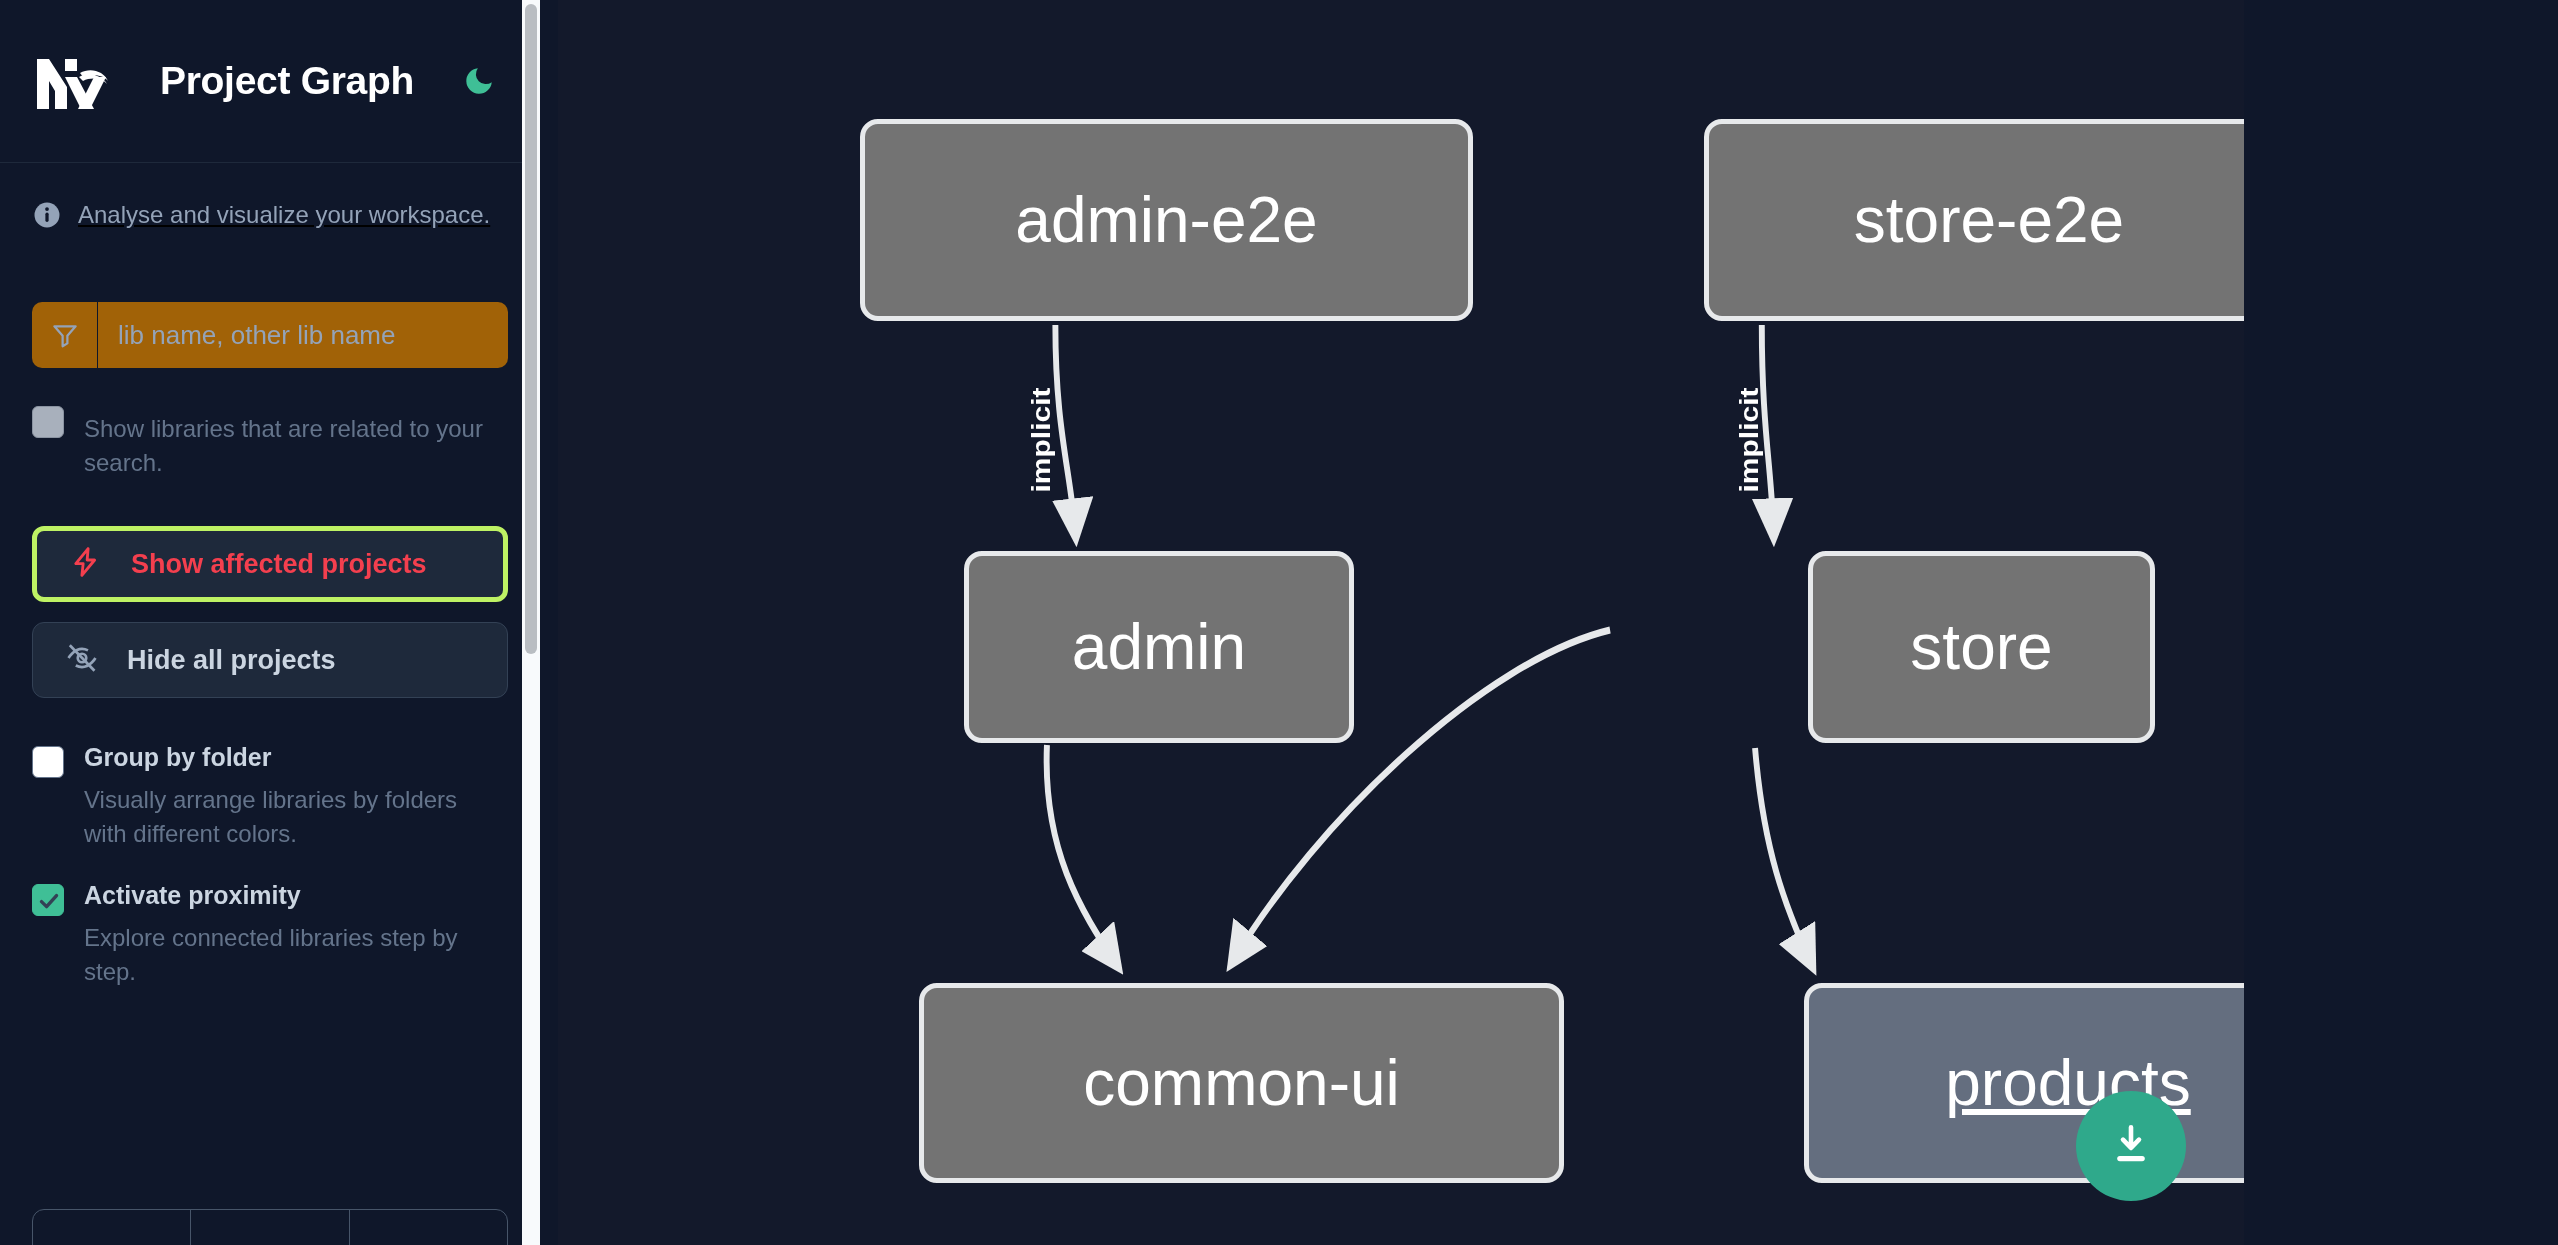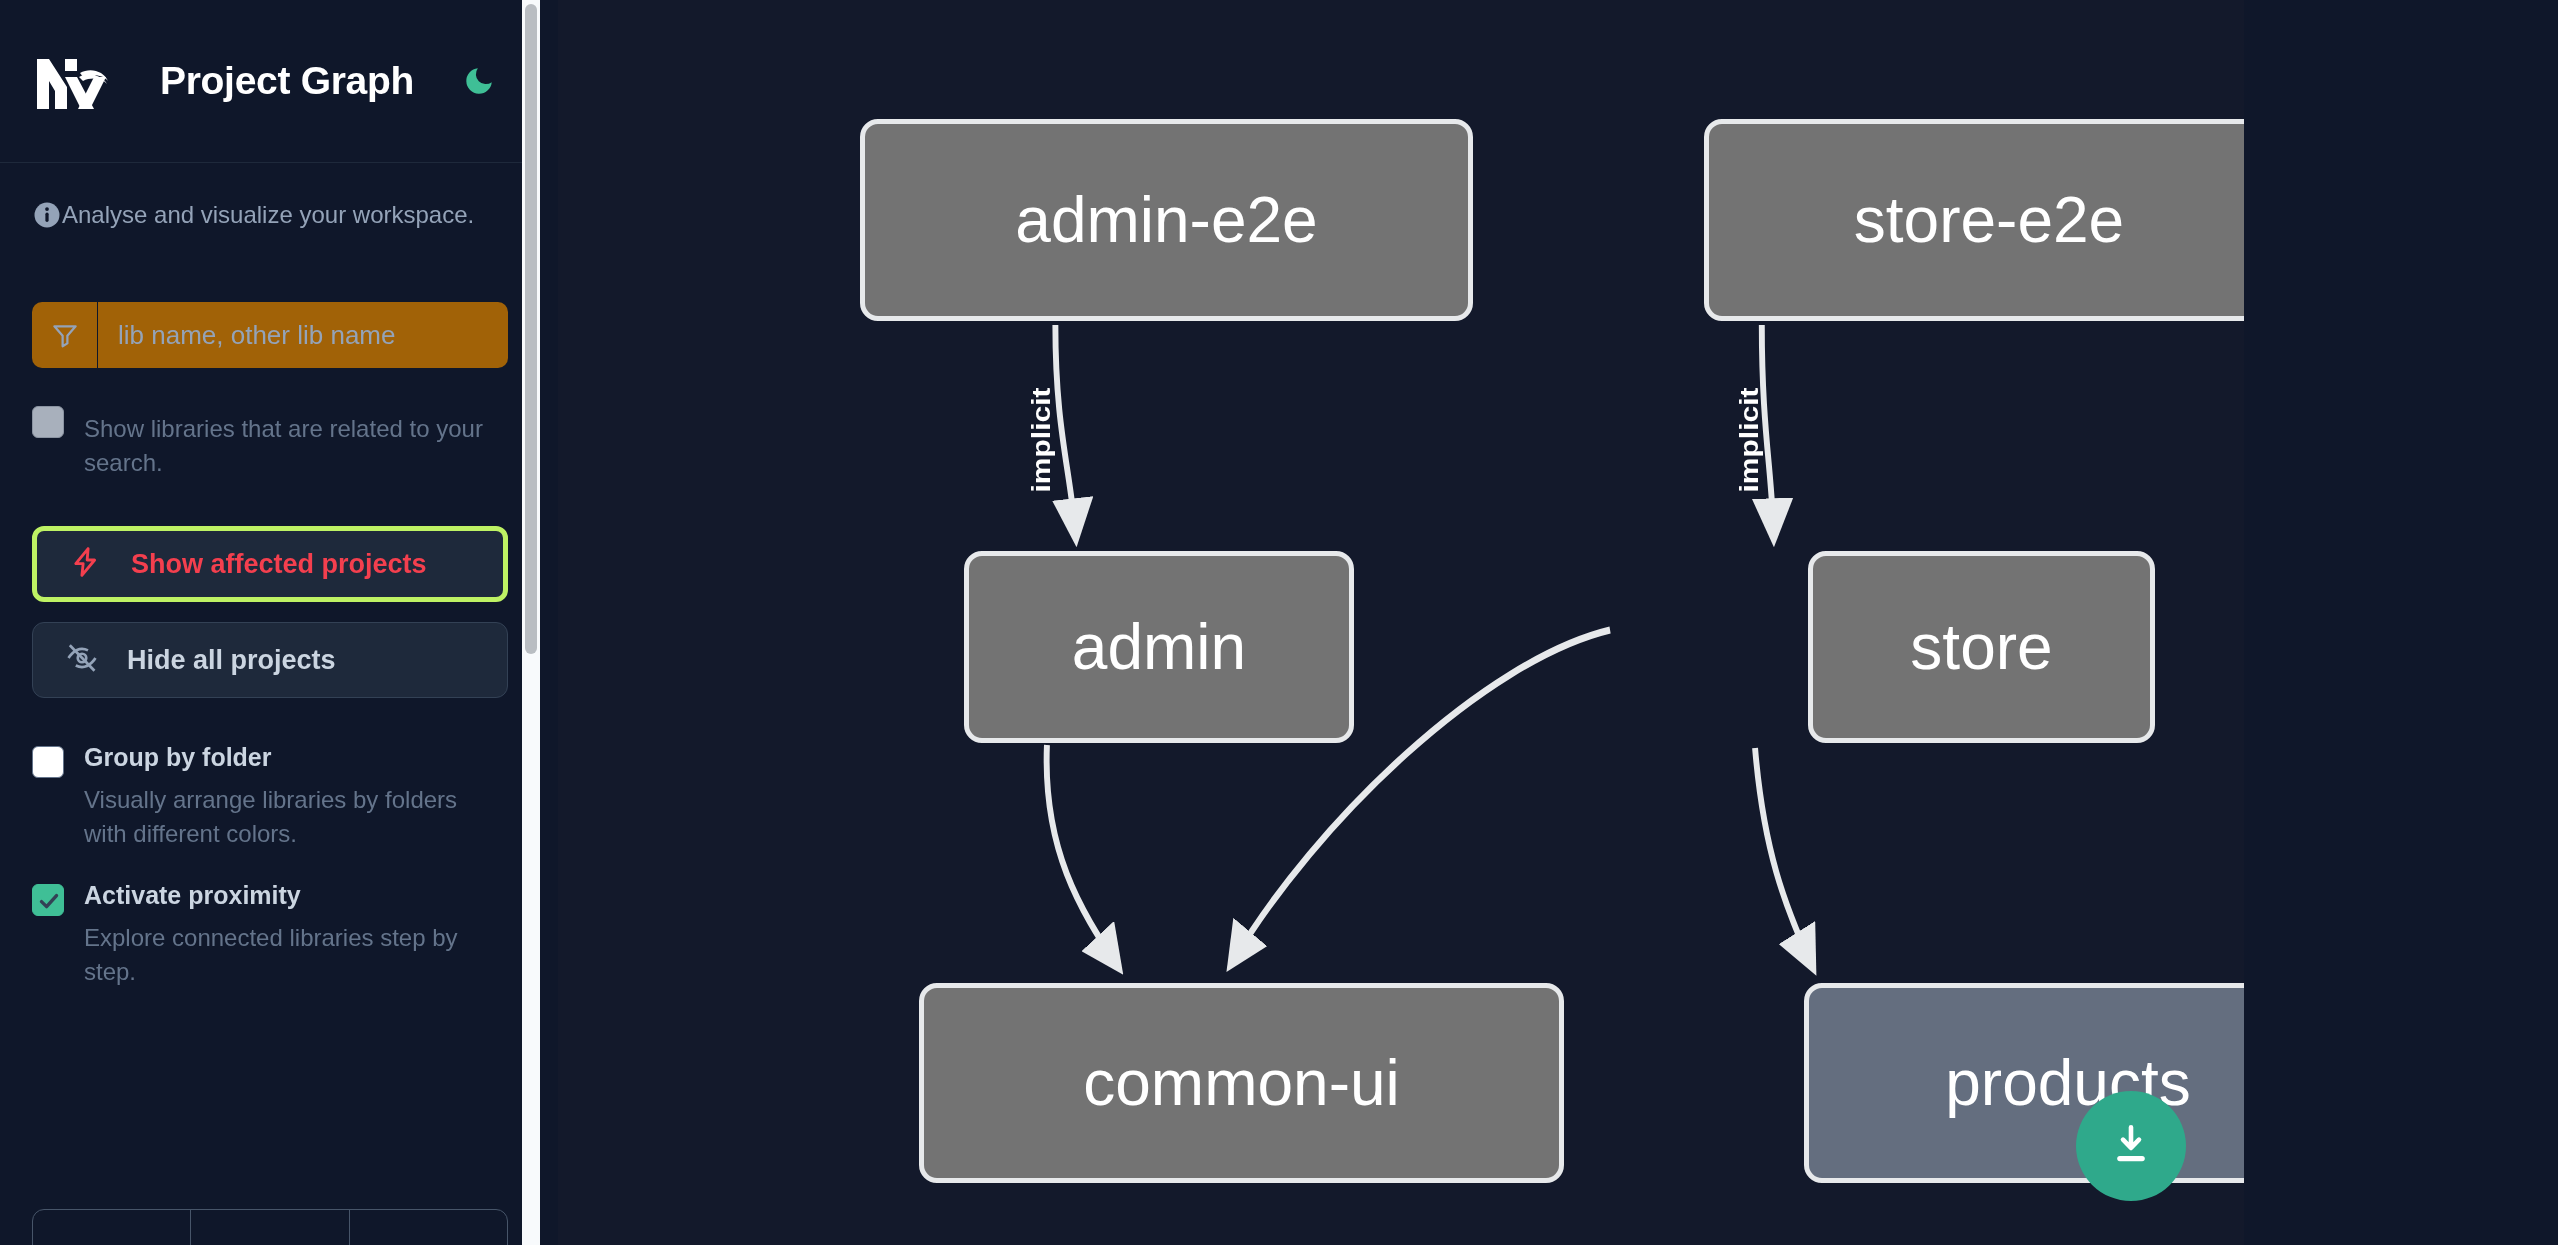--- a/index.html
+++ b/index.html
@@ -43,20 +43,22 @@
     margin-left: 42px;
     width: 46px; height: 46px;
     display: flex; align-items: center; justify-content: center;
     cursor: pointer;
   }
 
   .sb-tagline {
     display: flex;
     align-items: center;
     padding: 37px 32px 0 32px;
+    gap: 16px;
+    text-decoration: underline;
   }
   .info-icon { width: 30px; height: 30px; flex: 0 0 auto; }
   .sb-tagline-text { font-size: 24px; color: #94A3B8; white-space: nowrap; }
 
   .filter-row {
     margin: 72px 32px 0 32px;
     height: 66px;
     display: flex;
     align-items: stretch;
     background: #a16207;
@@ -163,21 +165,21 @@
     position: absolute;
     border-radius: 18px;
     border: 5px solid #E7E9EB;
     display: flex;
     align-items: center;
     justify-content: center;
     cursor: pointer;
     color: #FFFFFF;
   }
   .node.pink { background: #737373; }
-  .node.grey { background: #646E7F; }
+  .node.grey { background: #646E7F; text-decoration: underline; }
   .node .nlabel {
     font-size: 64px;
     font-weight: 400;
     letter-spacing: 0px;
     white-space: nowrap;
   }
 
   .dl-btn {
     position: absolute;
     right: 58px; bottom: 44px;

